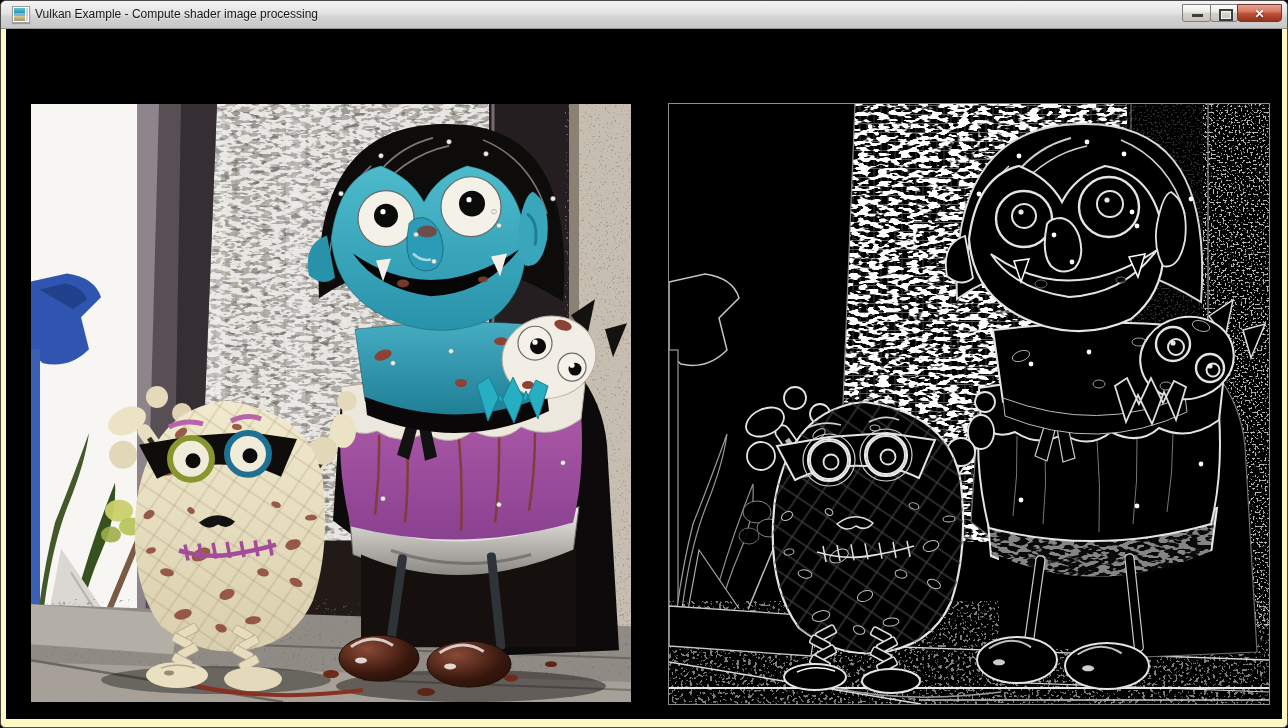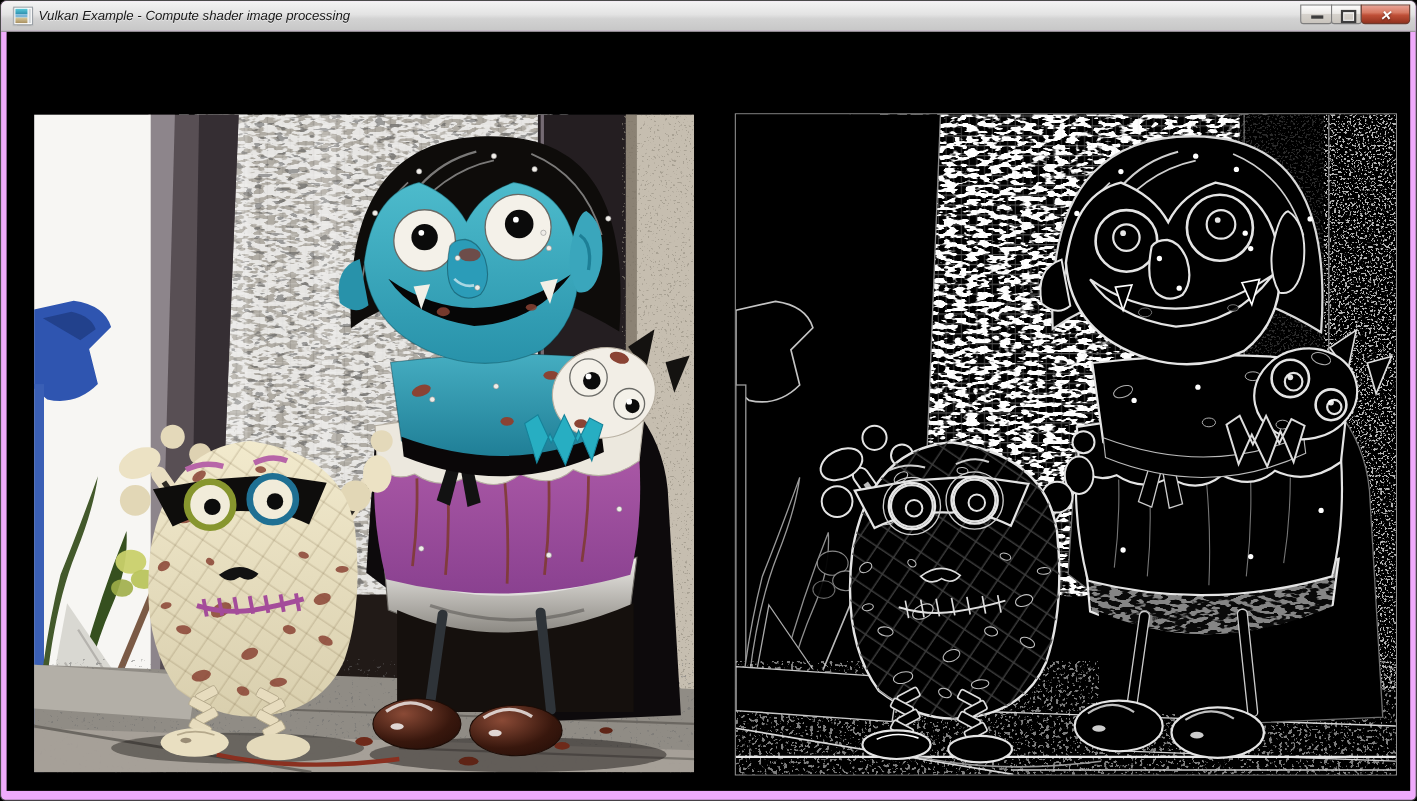--- a/index.html
+++ b/index.html
@@ -1,18 +1,18 @@
 <!DOCTYPE html>
 <html><head>
 <meta charset="utf-8">
 <style>
   html,body{margin:0;padding:0;background:#000;width:1288px;height:728px;overflow:hidden;
     font-family:"Liberation Sans",sans-serif;}
   .win{position:absolute;left:0;top:0;width:1286px;height:726px;border:1px solid #4a4a4a;
-    border-radius:6px 6px 5px 5px;background:#f0abfc;overflow:hidden;font-style:italic;}
+    border-radius:6px 6px 5px 5px;background:#fef9c3;overflow:hidden;}
   .titlebar{position:absolute;left:0;top:0;right:0;height:27px;
     background:linear-gradient(#f4f4f4,#e3e3e3 45%,#d2d2d2 60%,#c7c7c7);
     border-bottom:1px solid #979797;}
   .app-icon{position:absolute;left:11px;top:5px;width:16px;height:15px;background:#fff;
     border:1px solid #9aa0a6;box-shadow:0 1px 1px rgba(0,0,0,.25);}
   .app-icon .s1{position:absolute;left:1px;top:1px;right:4px;height:5px;background:linear-gradient(#57c8d8,#2e8fae);}
   .app-icon .s2{position:absolute;left:1px;top:6px;right:4px;height:3px;background:#7ab6d8;}
   .app-icon .s3{position:absolute;left:1px;top:9px;right:4px;bottom:1px;background:linear-gradient(#d8c89a,#a89060);}
   .app-icon .s4{position:absolute;right:1px;top:1px;width:2px;bottom:1px;background:#cfd4d8;}
   .title{position:absolute;left:34px;top:0;height:27px;line-height:26px;font-size:12px;color:#151515;

